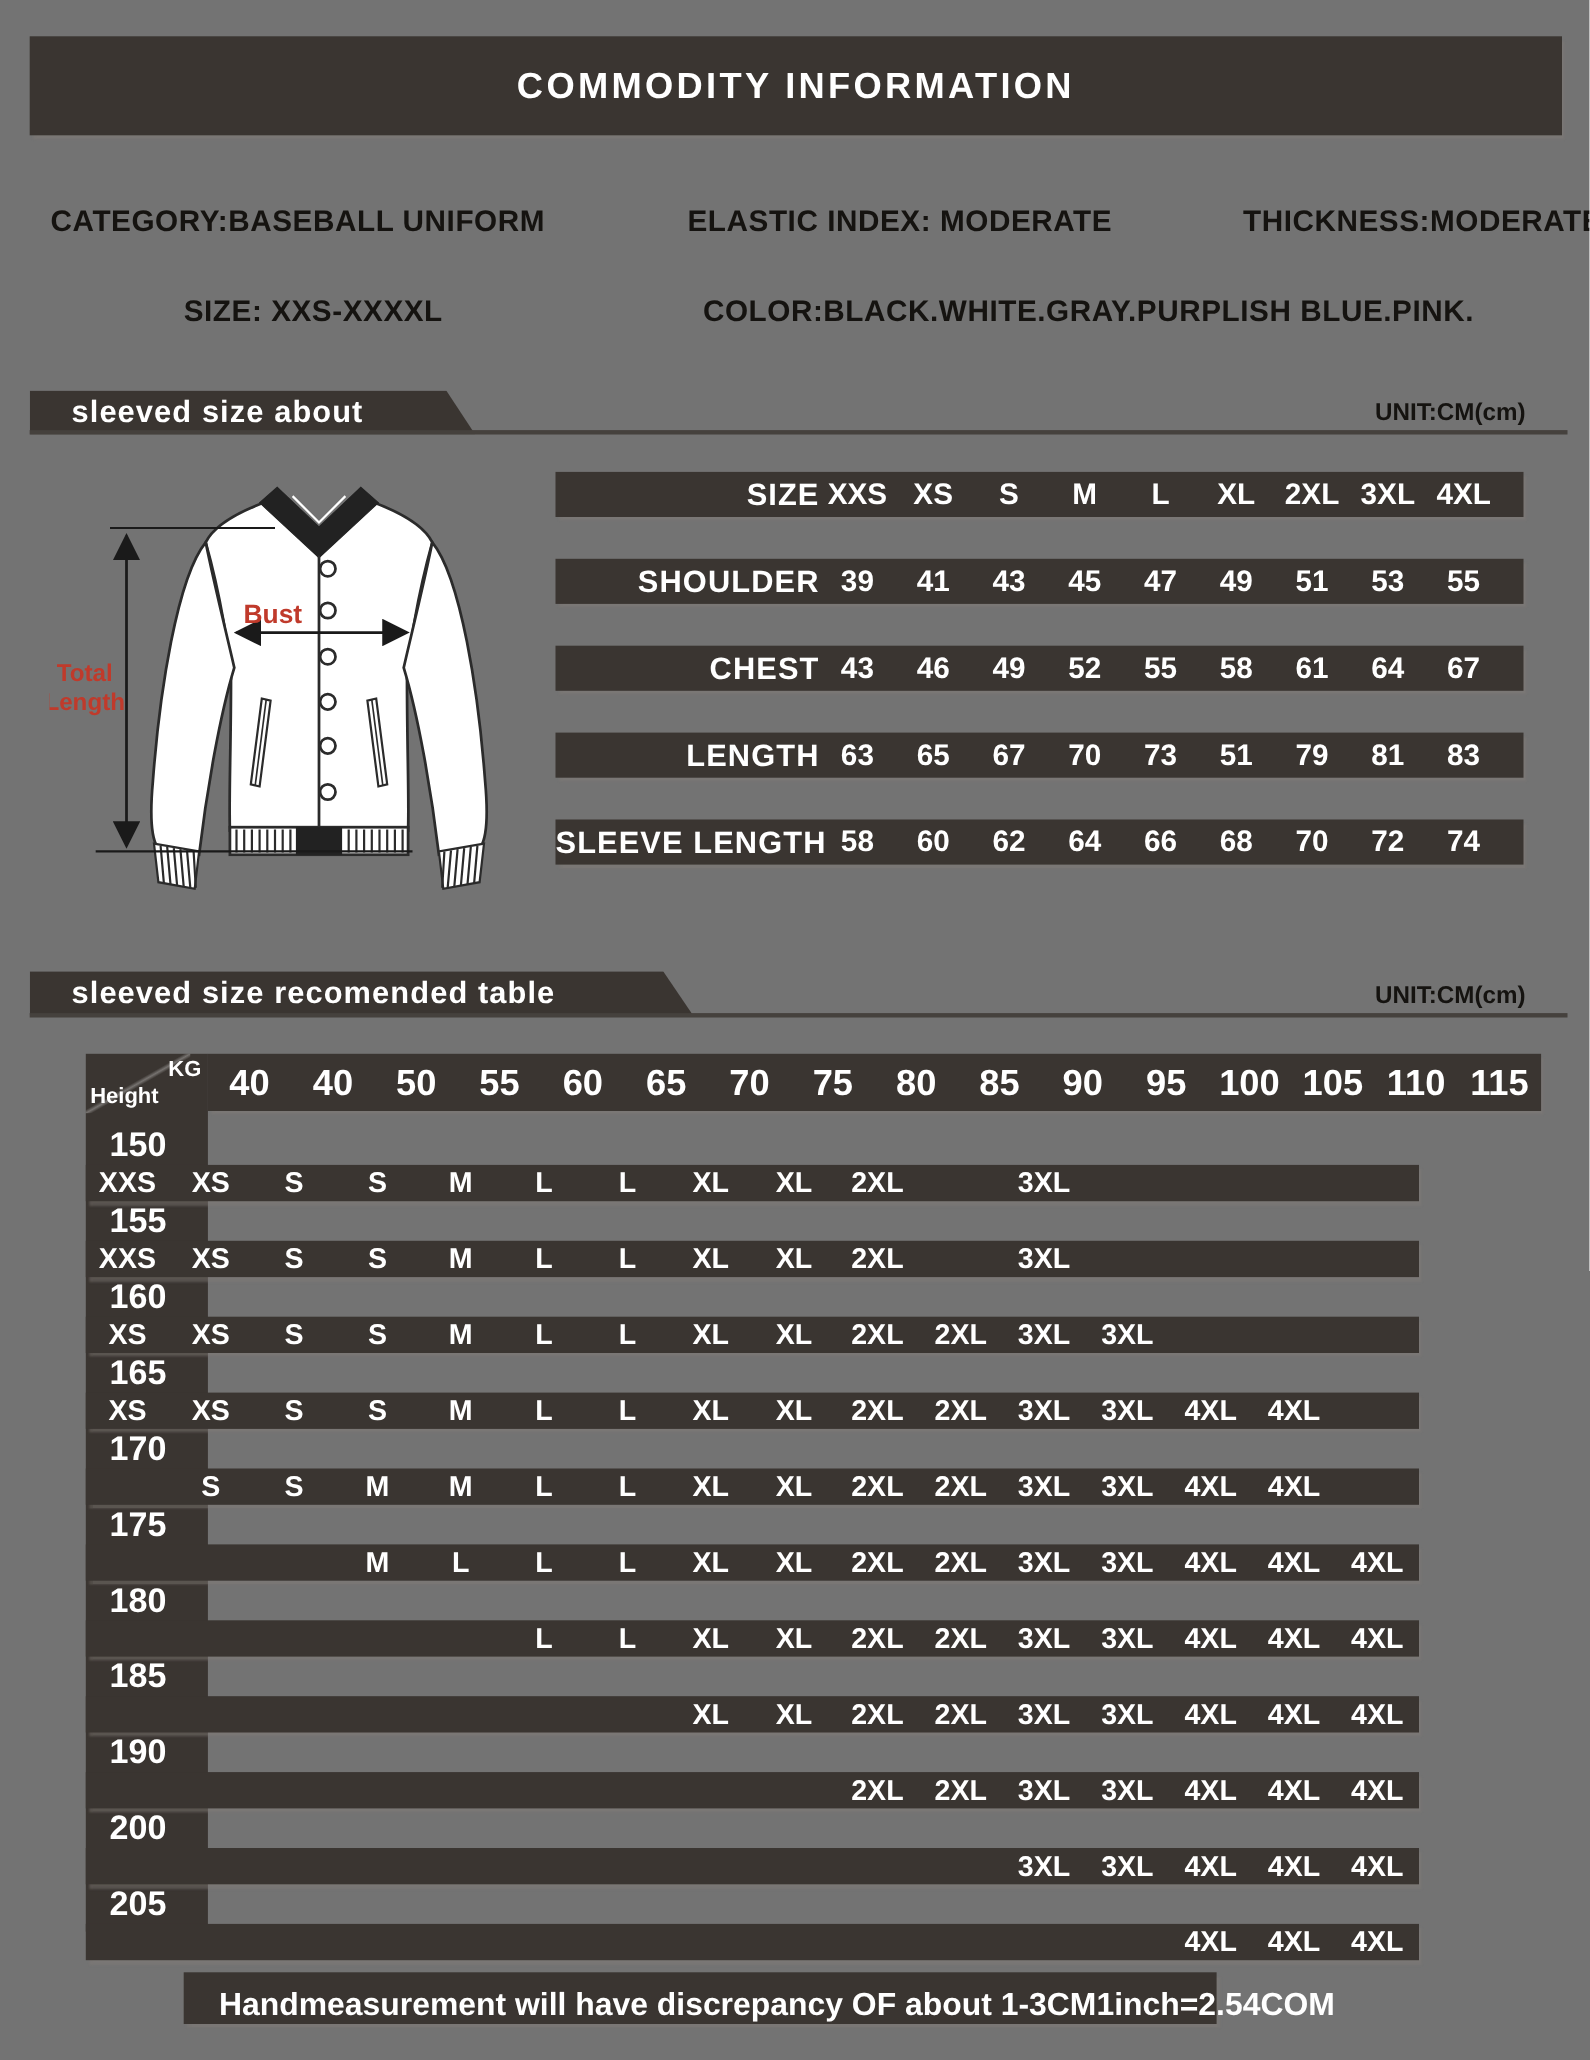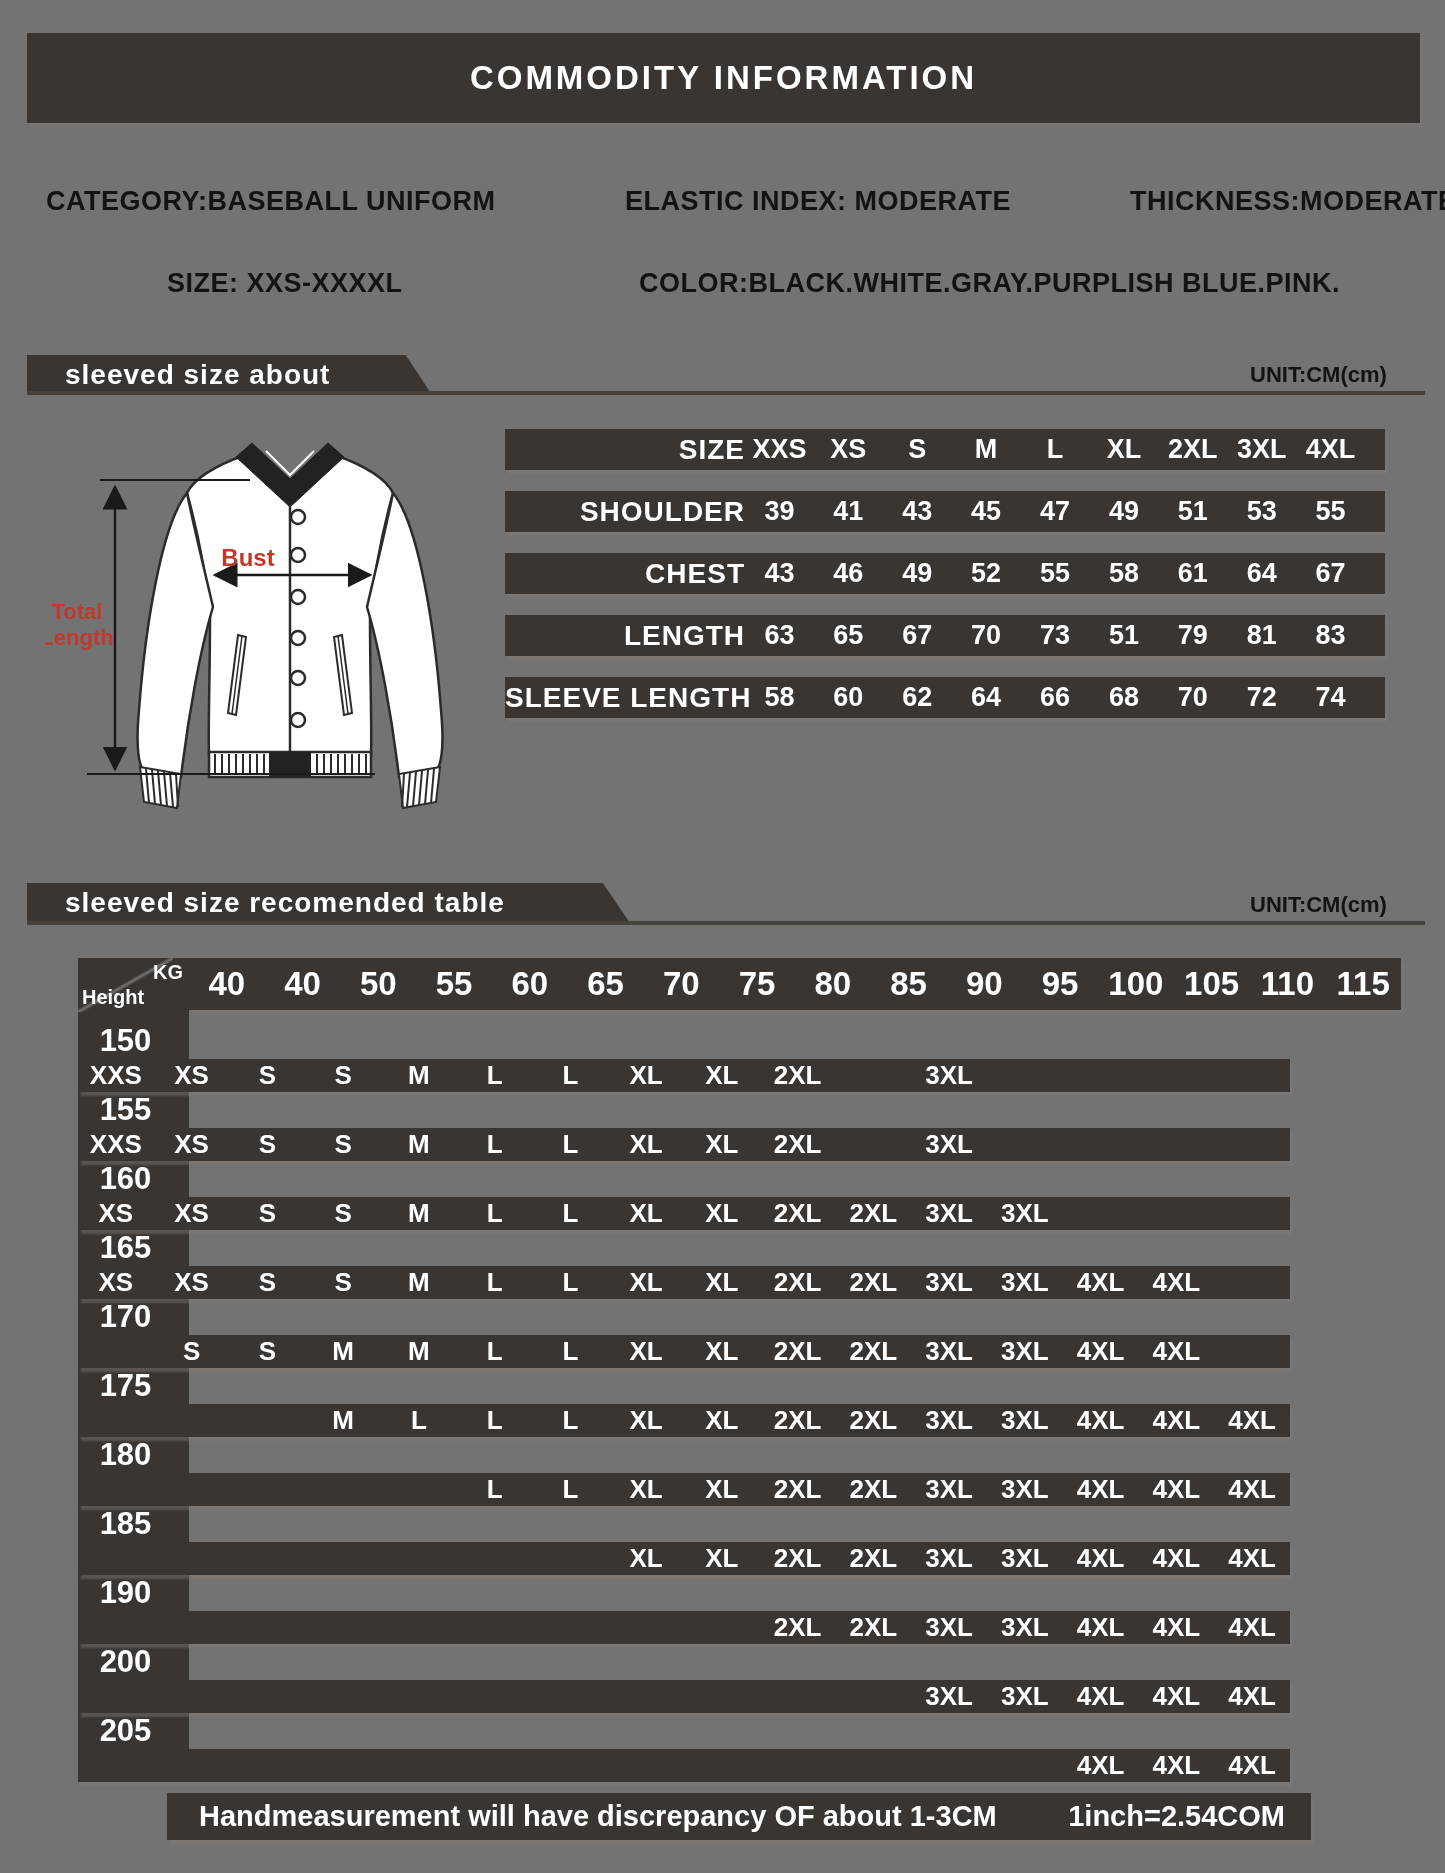--- a/index.html
+++ b/index.html
@@ -11,42 +11,42 @@
 
   .title-bar{left:27px;top:33px;width:1393px;height:90px;display:flex;align-items:center;
              justify-content:center;font-size:33px;letter-spacing:3px;}
   .info{font-size:27px;color:#151310;letter-spacing:0.5px;}
 
   .tab{height:40px;display:flex;align-items:center;padding-left:38px;font-size:28px;
        letter-spacing:1px;clip-path:polygon(0 0,93.5% 0,100% 100%,0 100%);}
   .rule{height:4px;background:#45413d;}
   .unit{font-size:22px;color:#151310;}
 
-  .t1{left:505px;top:429px;width:880px;display:flex;flex-direction:column;gap:21px;}
+  .t1{left:505px;top:429px;width:880px;display:flex;flex-direction:column;gap:38px;}
   .t1-row{height:41px;display:flex;align-items:center;}
   .t1-label{width:240px;text-align:right;font-size:28px;letter-spacing:1px;flex:none;}
   .t1-vals{width:620px;display:flex;flex:none;}
   .t1-cell{flex:1;text-align:center;font-size:27px;}
 
   .strip{left:78px;top:958px;width:95px;height:798px;padding-left:16px;}
   .corner-diag{position:absolute;left:0;top:0;width:95px;height:54px;
      background:linear-gradient(to bottom right,rgba(255,255,255,0) 47%,rgba(255,255,255,0.30) 50%,rgba(255,255,255,0) 53%);}
   .corner-kg{position:absolute;right:6px;top:3px;font-size:20px;color:#fff;}
   .corner-height{position:absolute;left:4px;top:28px;font-size:20px;color:#fff;}
 
   .t2-head{left:189px;top:958px;width:1212px;height:52px;display:flex;align-items:center;}
   .t2-hcell{flex:1;text-align:center;font-size:33px;}
   .t2-rows{left:78px;top:1023px;display:flex;flex-direction:column;gap:36px;}
   .t2-row{display:flex;height:33px;flex-direction:column;}
   .t2-height{width:95px;flex:none;display:flex;align-items:center;justify-content:center;
              font-size:31px;color:#fff;}
   .t2-bar{width:1212px;flex:none;display:flex;align-items:center;height:33px;}
   .t2-cell{flex:1;text-align:center;font-size:26px;}
 
-  .footer{left:167px;top:1793px;width:1144px;height:47px;display:flex;align-items:center;
+  .footer{left:167px;top:1793px;width:939px;height:47px;display:flex;align-items:flex-end;
           justify-content:space-between;padding:0 26px 0 32px;box-sizing:border-box;font-size:29px;}
 
   .jacket{left:45px;top:425px;width:410px;height:395px;}
   .jacket text{font-family:"Liberation Sans",sans-serif;font-weight:bold;}
 </style>
 </head>
 <body>
 
 <div class="page">
 

